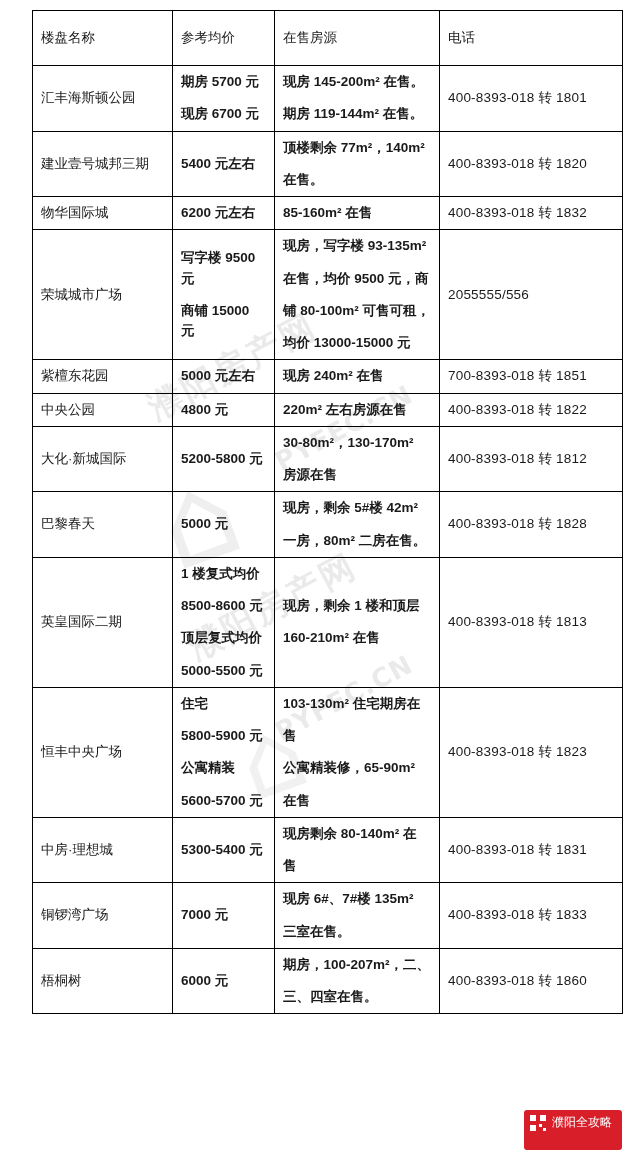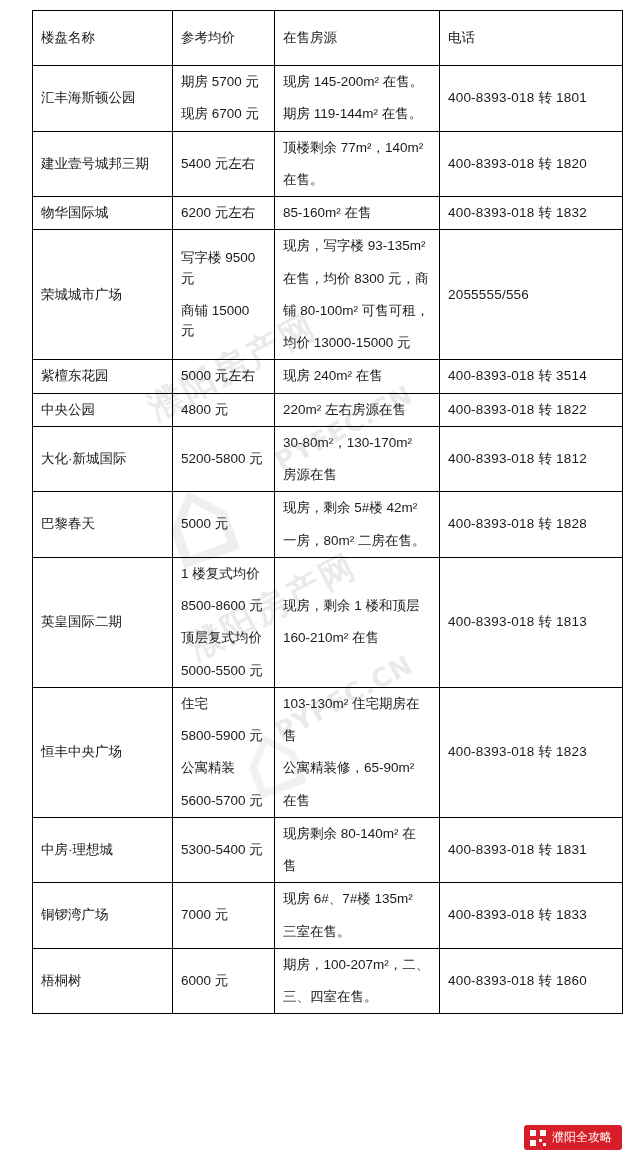--- a/index.html
+++ b/index.html
@@ -85,37 +85,37 @@
   }
   col.c1 { width: 140px; }
   col.c2 { width: 102px; }
   col.c3 { width: 165px; }
   col.c4 { width: 183px; }
 
   table.listing thead td {
     height: 42px;
     font-size: 13.5px;
   }
-  .cell-lines > div { white-space: normal; }
+  .cell-lines > div { white-space: normal; font-weight: bold; }
   .cell-lines > div + div { margin-top: 12px; }
 
   .name-cell { font-size: 13.5px; }
   .phone-cell { font-size: 13px; letter-spacing: 0.2px; }
 
   
   .badge {
     position: absolute;
     right: 18px;
     bottom: 10px;
     display: flex;
     align-items: center;
     gap: 6px;
     background: #d81e28;
     color: #ffffff;
-    padding: 4px 10px 4px 6px;
+    padding: 4px 10px 19px 6px;
     border-radius: 3px;
     font-size: 12px;
     z-index: 3;
   }
   .badge .qr {
     width: 16px;
     height: 16px;
     background:
       linear-gradient(#fff,#fff) 0 0/6px 6px no-repeat,
       linear-gradient(#fff,#fff) 10px 0/6px 6px no-repeat,
@@ -190,35 +190,35 @@
           <td class="phone-cell">400-8393-018 转 1832</td>
         </tr>
         <tr>
           <td class="name-cell">荣城城市广场</td>
           <td class="cell-lines ">
             <div>写字楼 9500 元</div>
             <div>商铺 15000 元</div>
           </td>
           <td class="cell-lines ">
             <div>现房，写字楼 93-135m²</div>
-            <div>在售，均价 8300 元，商</div>
+            <div>在售，均价 9500 元，商</div>
             <div>铺 80-100m² 可售可租，</div>
             <div>均价 13000-15000 元</div>
           </td>
           <td class="phone-cell">2055555/556</td>
         </tr>
         <tr>
           <td class="name-cell">紫檀东花园</td>
           <td class="cell-lines ">
             <div>5000 元左右</div>
           </td>
           <td class="cell-lines ">
             <div>现房 240m² 在售</div>
           </td>
-          <td class="phone-cell">400-8393-018 转 3514</td>
+          <td class="phone-cell">700-8393-018 转 1851</td>
         </tr>
         <tr>
           <td class="name-cell">中央公园</td>
           <td class="cell-lines ">
             <div>4800 元</div>
           </td>
           <td class="cell-lines ">
             <div>220m² 左右房源在售</div>
           </td>
           <td class="phone-cell">400-8393-018 转 1822</td>

